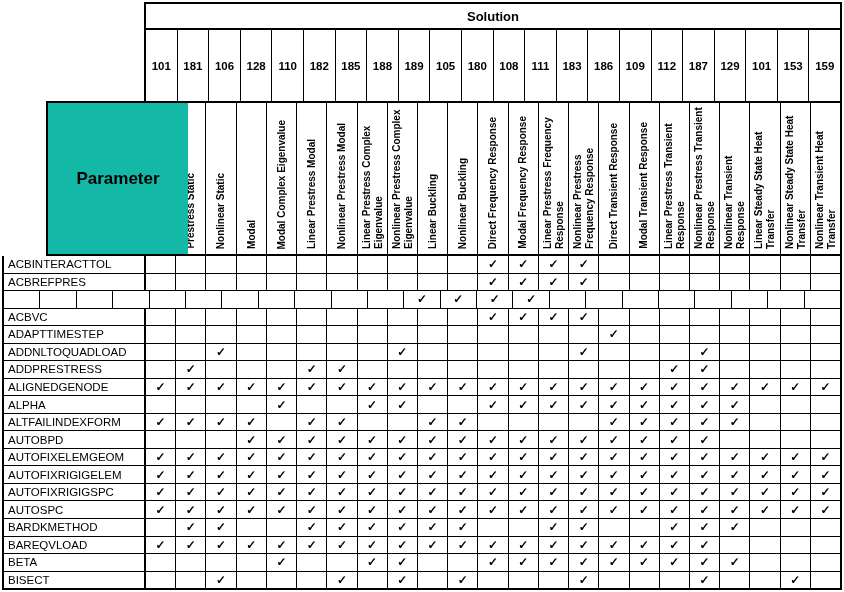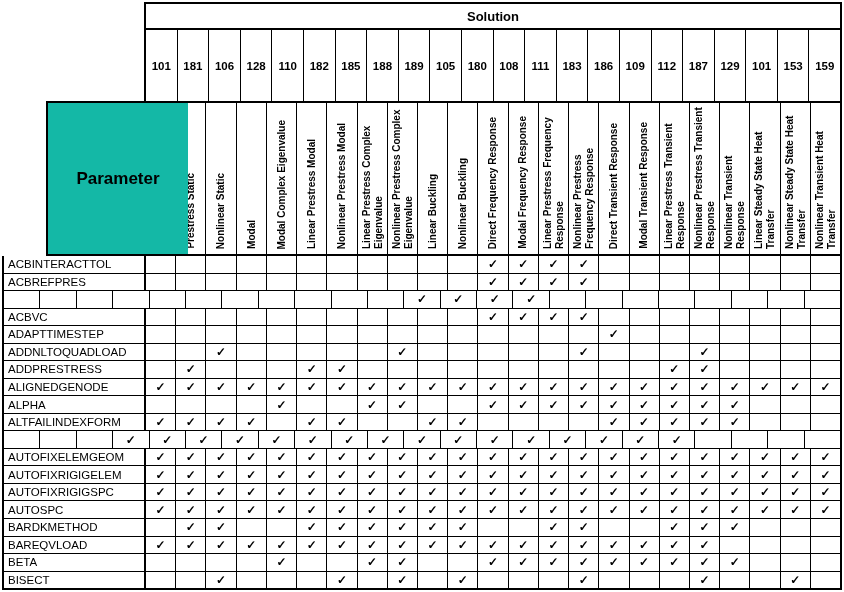--- a/index.html
+++ b/index.html
@@ -421,20 +421,21 @@
         <div class="check-cell">✓</div>
         <div class="check-cell">✓</div>
         <div class="check-cell">✓</div>
         <div class="check-cell">✓</div>
         <div class="check-cell">✓</div>
         <div class="check-cell"></div>
         <div class="check-cell"></div>
         <div class="check-cell"></div>
       </div>
       <div class="data-row">
+        <div class="label-cell">AUTOBPD</div>
         <div class="check-cell"></div>
         <div class="check-cell"></div>
         <div class="check-cell"></div>
         <div class="check-cell">✓</div>
         <div class="check-cell">✓</div>
         <div class="check-cell">✓</div>
         <div class="check-cell">✓</div>
         <div class="check-cell">✓</div>
         <div class="check-cell">✓</div>
         <div class="check-cell">✓</div>

